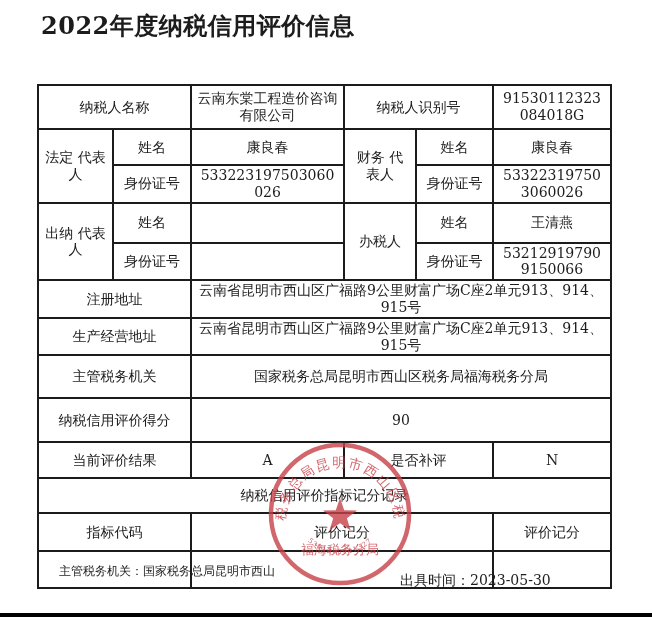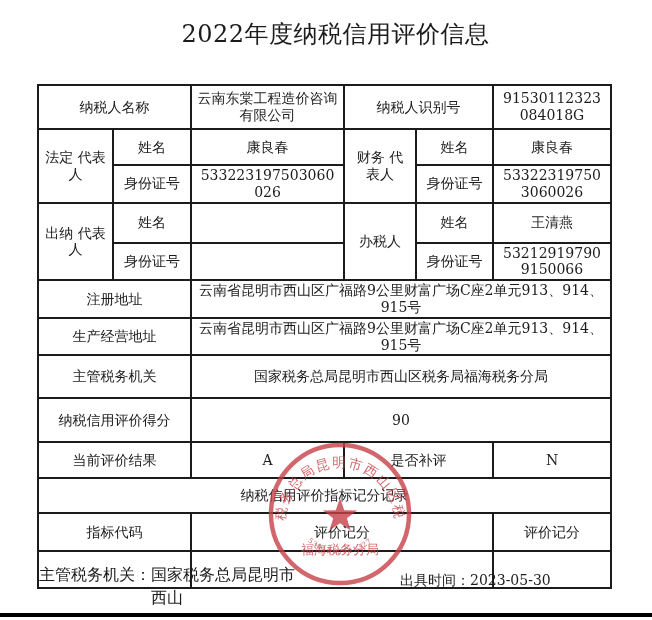--- a/index.html
+++ b/index.html
@@ -1,35 +1,35 @@
 <!DOCTYPE html>
 <html><head>
 <meta charset="utf-8">
 <style>
   html,body { margin:0; padding:0; background:#ffffff; }
   .page {
     position:relative; width:652px; height:620px; background:#ffffff; overflow:hidden;
     font-family:"DejaVu Serif","Liberation Serif",serif; color:#1c1c1c;
   }
   .title {
-    position:absolute; top:6px; left:37px; width:573px; margin:12px;
-    text-align:center; font-size:24px; font-weight:normal; letter-spacing:0.5px;
+    position:absolute; top:6px; left:37px; width:573px; margin:4px;
+    text-align:left; font-size:24px; font-weight:bold; letter-spacing:0.5px;
   }
   table.doc {
     position:absolute; top:84px; left:37px; width:573px;
     border-collapse:collapse; table-layout:fixed;
   }
   table.doc td {
     border:2px solid #1b1b1b; text-align:center; vertical-align:middle;
     font-size:14px; line-height:1.2; padding:1px 5px; word-break:break-all;
     overflow:hidden;
   }
   .footer-left {
     position:absolute; left:37px; top:563px; width:260px;
-    text-align:center; font-size:16px; line-height:1.45;
+    text-align:center; font-size:12px; line-height:1.45;
   }
   .footer-right {
     position:absolute; left:400px; top:572px; font-size:14px;
   }
   .stamp {
     position:absolute; left:265px; top:439px; width:150px; height:150px;
     opacity:0.8; pointer-events:none;
   }
   .bottom-bar {
     position:absolute; left:0; top:613px; width:652px; height:4px; background:#000000;

